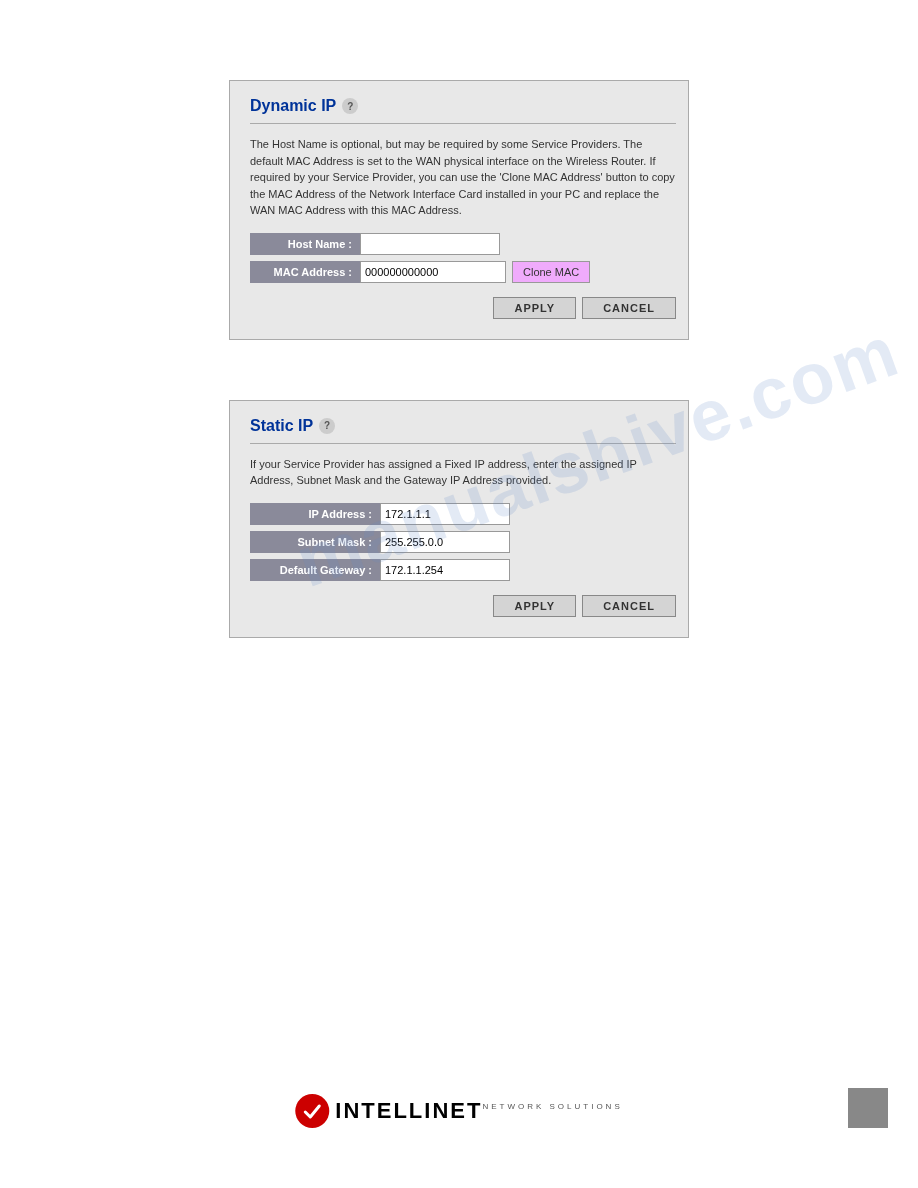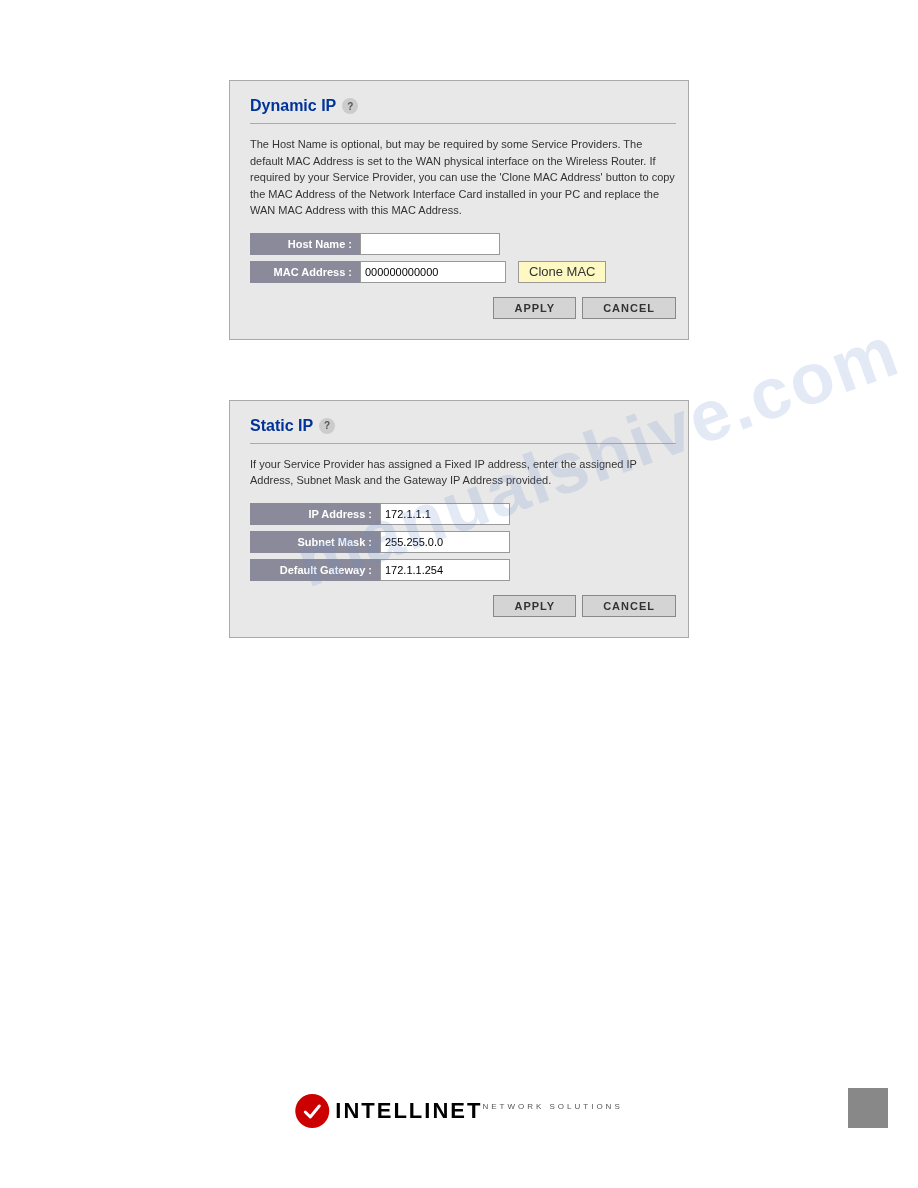--- a/index.html
+++ b/index.html
@@ -99,26 +99,26 @@
 
     .form-input-host {
       width: 140px;
     }
 
     .form-input-mac {
       width: 146px;
     }
 
     .clone-mac-btn {
-      background: #fef9c3;
+      background: #f0abfc;
       border: 1px solid #999;
-      font-size: 13px;
+      font-size: 11px;
       padding: 2px 10px;
       height: 22px;
-      margin-left: 12px;
+      margin-left: 6px;
       cursor: pointer;
       color: #333;
     }
 
     
     .action-row {
       display: flex;
       justify-content: flex-end;
       gap: 6px;
       margin-top: 14px;

